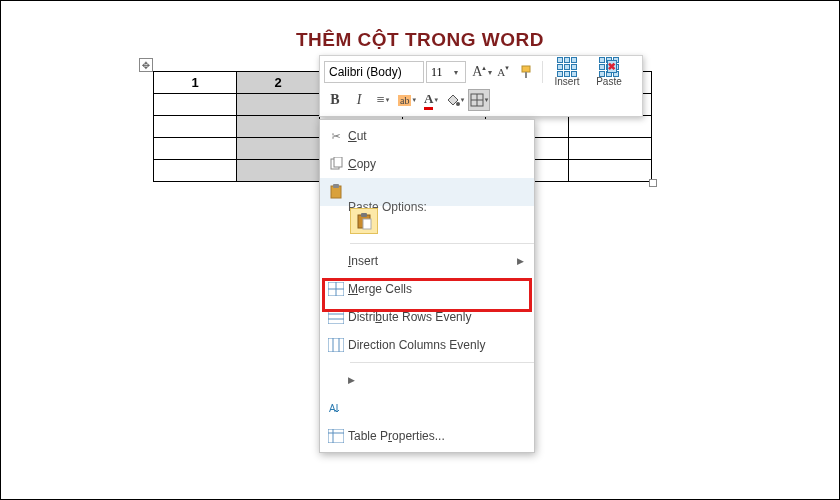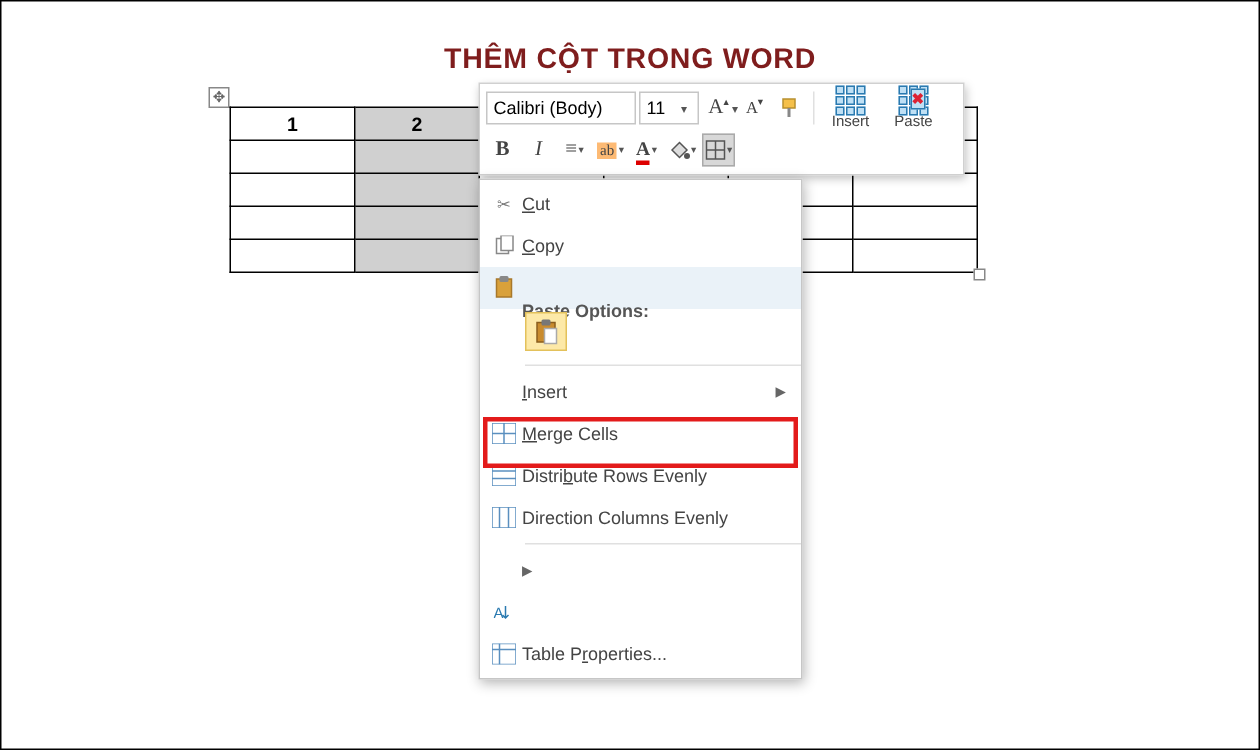--- a/index.html
+++ b/index.html
@@ -100,21 +100,21 @@
   }
   .mi {
     display: flex; align-items: center;
     height: 28px;
     padding: 0 10px 0 4px;
     color: #444;
   }
   .mi .ic { width: 24px; display: flex; align-items: center; justify-content: center; color: #777; }
   .mi .lbl { flex: 1; font-size: 12px; }
   .mi .arrow { font-size: 9px; color: #666; }
-  .mi.header .lbl { font-weight: bold; color: #555; margin-top: 30px; }
+  .mi.header .lbl { font-weight: normal; color: #555; margin-top: 30px; }
   .mi.hover { background: #eaf2f8; }
   .mhr { height: 1px; background: #e0e0e0; margin: 3px 0 3px 30px; }
   .paste-opt { padding: 2px 0 6px 30px; }
   .paste-btn { width: 28px; height: 26px; border: 1px solid #e3c15b; background: #fde9a8; display:inline-flex; align-items:center; justify-content:center; }
   .insert-box {
     position: absolute;
     top: 277px; left: 321px;
     width: 210px; height: 34px;
     border: 3px solid #e31b1b;
     pointer-events: none;
@@ -177,21 +177,21 @@
 
 <div class="resize-handle"></div>
 
 <div class="mini">
   <div class="mini-row">
     <div class="combo" style="width:100px">
       <input value="Calibri (Body)" style="">
       <span class="drop">▾</span>
     </div>
     <div class="combo" style="width:40px">
-      <input style="width: 22px;" value="11">
+      <input style="width: 22px; font-family: Liberation Serif, serif;" value="11">
       <span class="drop">▾</span>
     </div>
     <div class="btn" style="font-size:14px">
         <span>A</span>
         <sup>▴</sup>
       </div>
     <div class="btn" style="font-size:11px">
         <span>A</span>
         <sup>▾</sup>
       </div>

